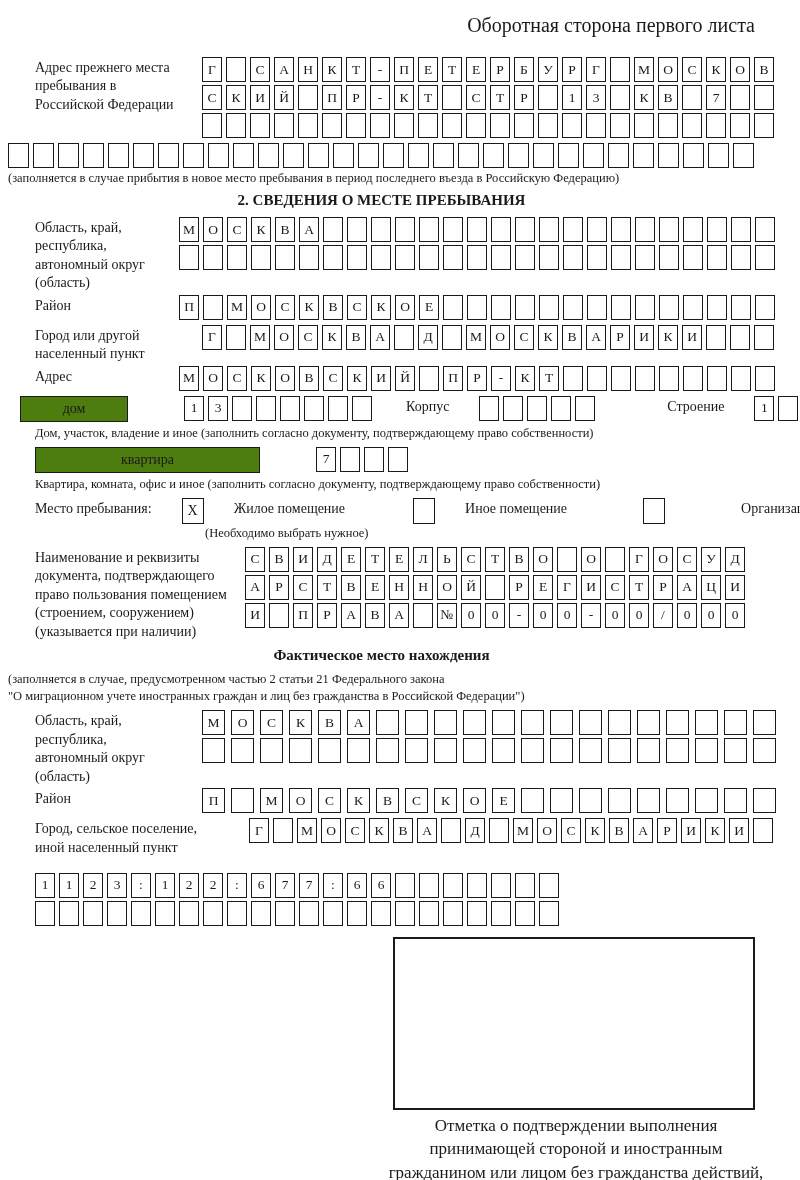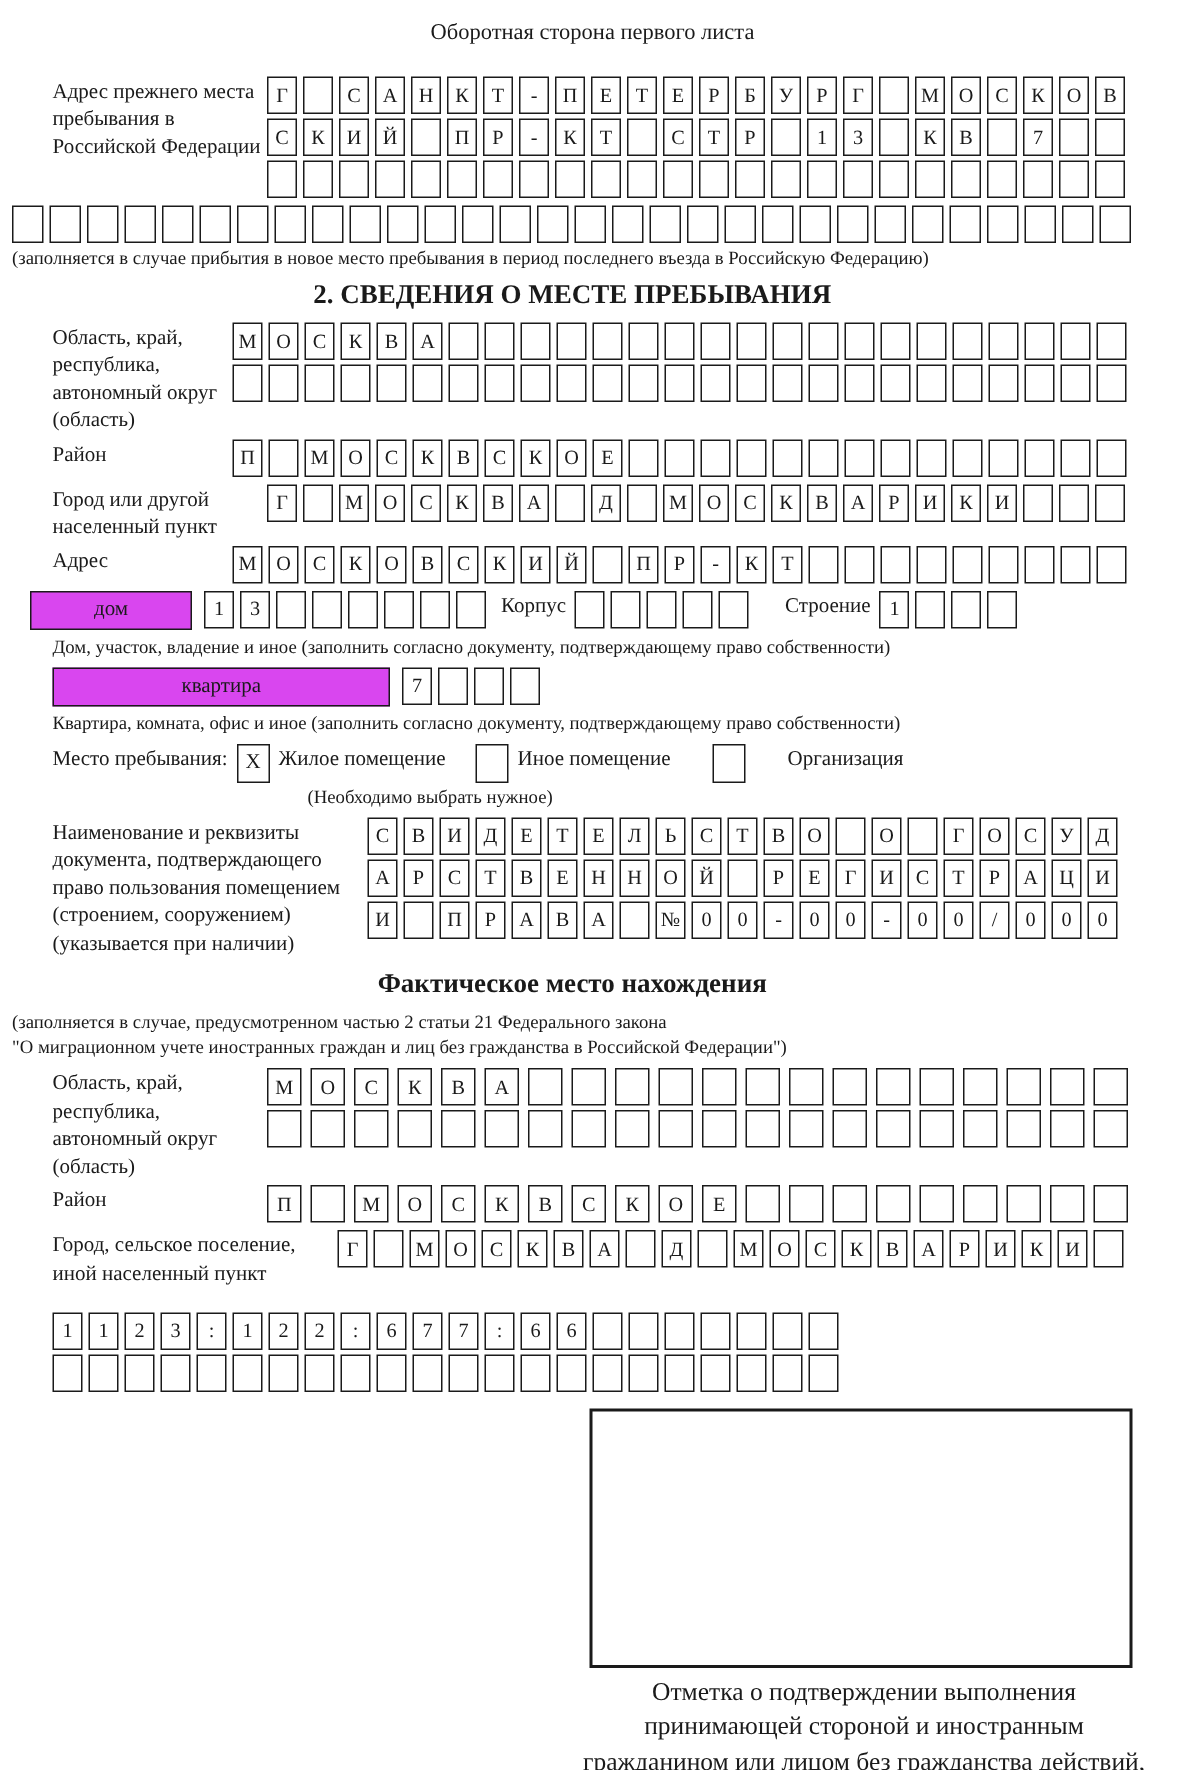--- a/index.html
+++ b/index.html
@@ -4,21 +4,21 @@
 <style>
   * { box-sizing: border-box; margin: 0; padding: 0; }
   html, body { width: 800px; height: 1180px; overflow: hidden; }
   body {
     background: #fff;
     color: #1a1a1a;
     font-family: "Liberation Serif", "DejaVu Serif", serif;
     font-size: 14px;
     padding: 14px 45px 0 35px;
   }
-  .hdr-note { text-align: center; font-size: 15px; margin-bottom: 20px; }
+  .hdr-note { text-align: right; font-size: 20px; margin-bottom: 20px; }
 
   .row { display: flex; align-items: flex-start; }
   .lbl { flex: none; line-height: 1.32; padding-top: 2px; }
   .w143 { width: 143px; }
   .w120 { width: 120px; }
   .w210 { width: 210px; }
   .w190 { width: 190px; }
 
   .cells { display: flex; flex-wrap: nowrap; margin-bottom: 3px; }
   .cells .cell {
@@ -27,47 +27,47 @@
     border: 1.5px solid #1a1a1a; background: #fff;
     display: inline-flex; align-items: center; justify-content: center;
     font-size: 13.5px; font-family: "Liberation Serif", "DejaVu Serif", serif;
   }
   .cells.wide .cell { width: 21px; margin-right: 4px; }
   .cells.sp .cell { width: 23px; margin-right: 6px; }
   .colcells { display: flex; flex-direction: column; }
 
   .caption { font-size: 12.5px; margin: 1px 0 6px 0; }
   .caption.center { margin-left: -27px; width: 747px; }
-  .sec-title { text-align: center; font-weight: bold; font-size: 18px; margin: 6px 0 8px -27px; width: 747px; }
+  .sec-title { text-align: center; font-weight: bold; font-size: 15px; margin: 6px 0 8px -27px; width: 747px; }
 
   .full-row { margin-left: -27px; }
 
   .labelbox {
     flex: none; border: 1.5px solid #1a1a1a; height: 26px;
     display: inline-flex; align-items: center; justify-content: center;
-    font-size: 14px; background: #d946ef;
+    font-size: 14px; background: #4d7c0f;
   }
   .inline-lbl { flex: none; padding: 3px 6px 0 6px; }
 
   .chk {
     flex: none; width: 22px; height: 26px; border: 1.5px solid #1a1a1a;
     display: inline-flex; align-items: center; justify-content: center;
     font-size: 14px; background: #fff;
   }
 
   .stamp-box {
     margin-left: 358px; margin-top: 8px;
     width: 362px; height: 173px;
     border: 2px solid #1a1a1a; background: #fff;
   }
   .stamp-note {
     margin-left: 350px; margin-top: 4px; width: 382px;
     text-align: center; font-size: 17px; line-height: 1.38;
   }
-  .mb2 { margin-bottom: 2px; }
+  .mb2 { margin-bottom: 2px; gap: 24px; }
   .mb4 { margin-bottom: 4px; }
   .mt14 { margin-top: 14px; }
   .gap8 { width: 8px; flex: none; }
   .gap14 { width: 14px; flex: none; }
   .gap22 { width: 22px; flex: none; }
 </style>
 </head>
 <body>
 
 <div class="hdr-note">Оборотная сторона первого листа</div>

